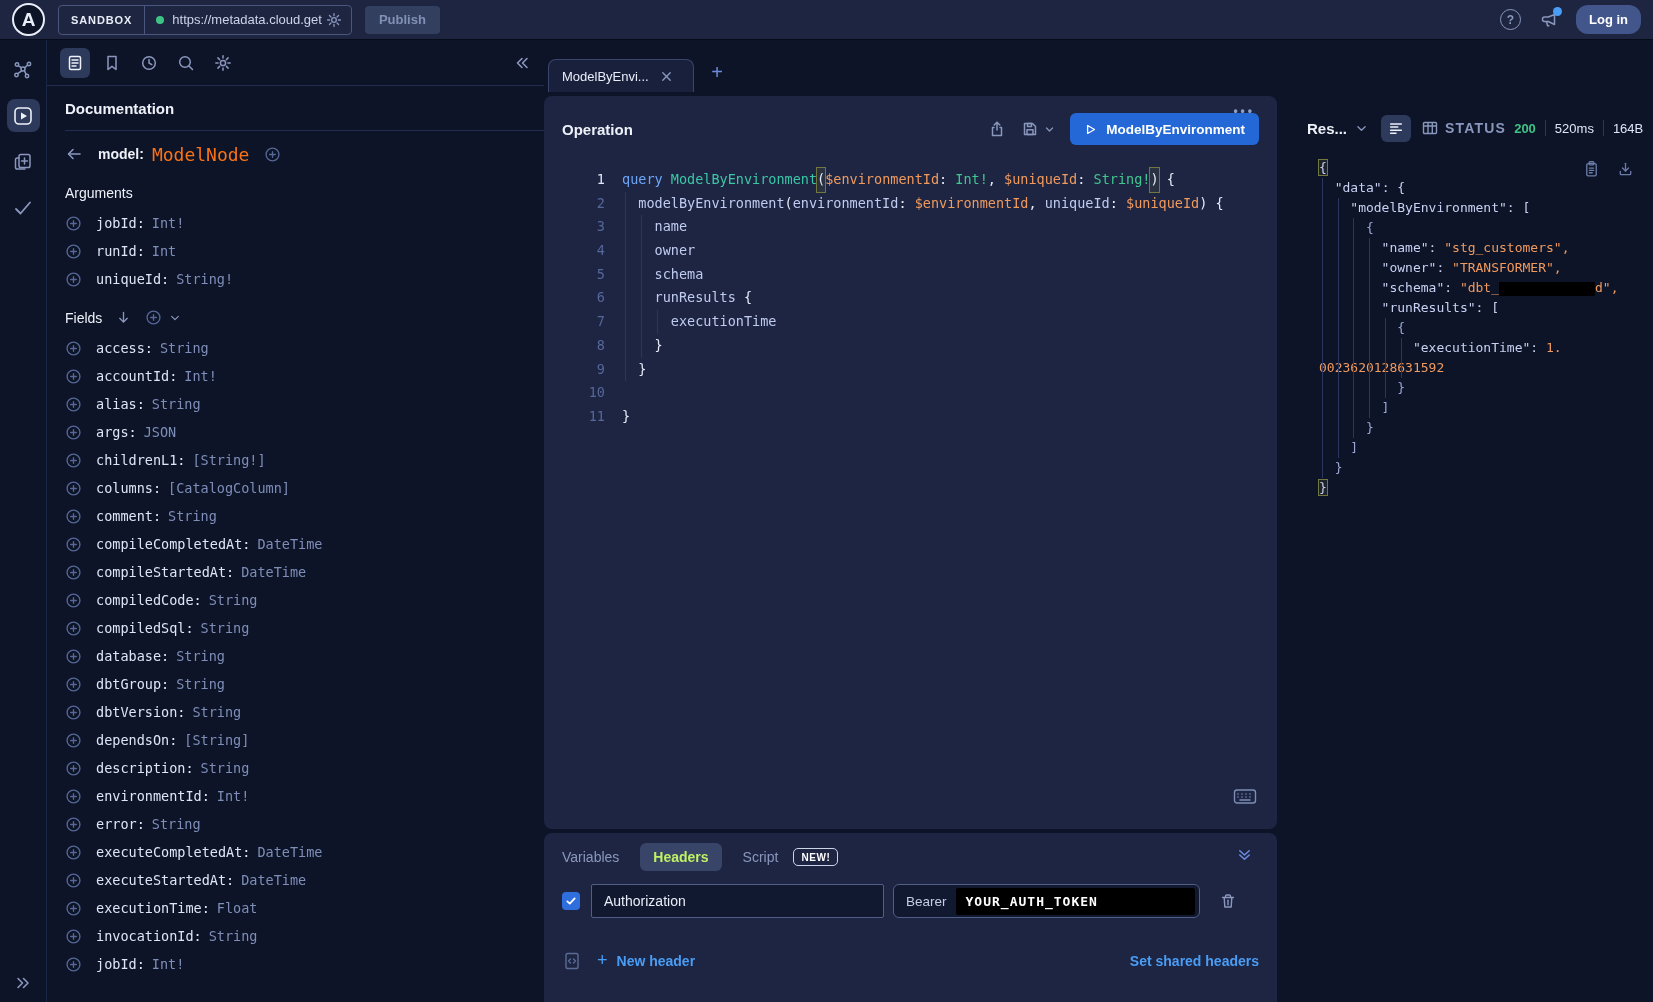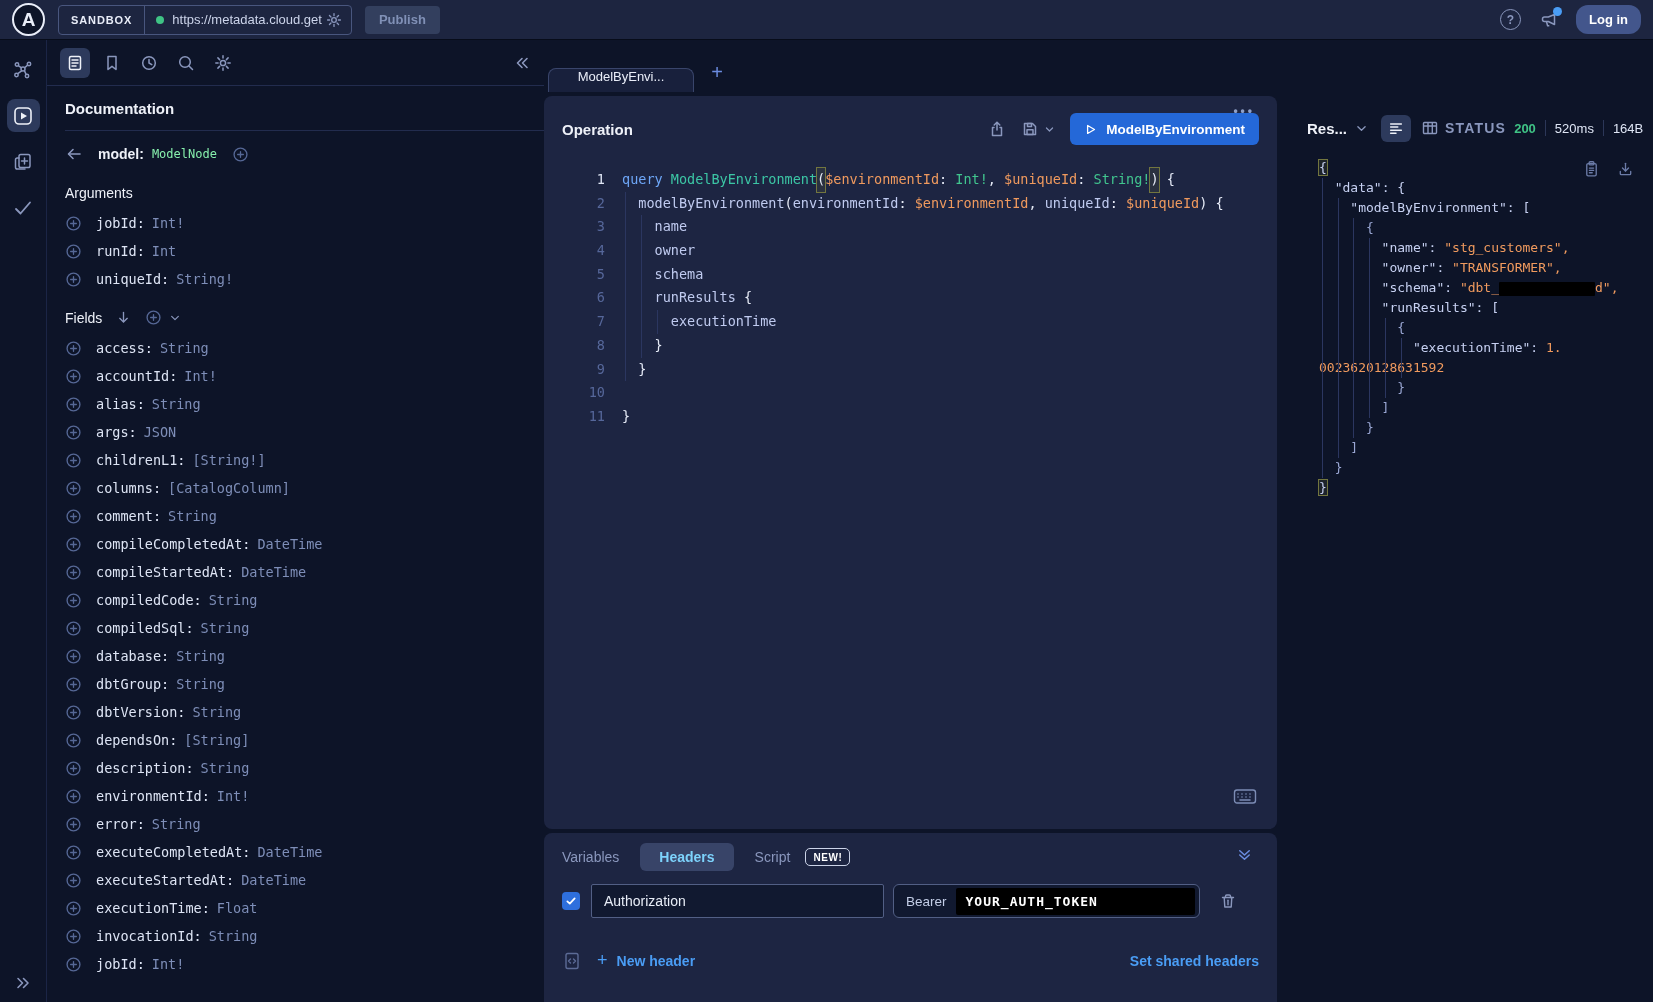--- a/index.html
+++ b/index.html
@@ -37,32 +37,32 @@
   .docs{width:497px;flex:none;display:flex;flex-direction:column;box-sizing:border-box;}
   .docs-toolbar{height:46px;flex:none;display:flex;align-items:center;padding:0 13px;gap:7px;
     border-bottom:1px solid #222c4e;box-sizing:border-box;}
   .tool-btn{width:30px;height:30px;display:flex;align-items:center;justify-content:center;color:#8a97bd;border-radius:6px;}
   .tool-btn.active{background:#2d3a5c;color:#eef1f8;}
   .tool-collapse{margin-left:auto;color:#8a97bd;}
   .docs-body{flex:1;overflow:hidden;padding:14px 0 8px 18px;}
   .docs-title{font-size:15px;font-weight:bold;color:#eef1f8;padding-bottom:13px;border-bottom:1px solid #222c4e;}
   .crumb{display:flex;align-items:center;height:46px;gap:15px;}
   .crumb-field{font-size:14px;font-weight:bold;color:#eef1f8;}
-  .crumb-type{font-size:12px;color:#86efac;margin-left:-7px;}
+  .crumb-type{font-size:18px;color:#f97316;margin-left:-7px;}
   .cplus{color:#566896;display:flex;}
   .sec-h{font-size:14px;font-weight:normal;color:#eef1f8;margin:8px 0 8px;display:flex;align-items:center;gap:14px;}
   .sec-h .sico{color:#8a97bd;display:flex;}
   .doc-row{display:flex;align-items:center;height:28px;gap:14px;font-size:13.5px;}
   .doc-row .fname{color:#dee5f5;}
   .doc-row .ftype{color:#7e8eb8;margin-left:-7px;}
   
   .middle{width:733px;flex:none;display:flex;flex-direction:column;box-sizing:border-box;}
   .tabstrip{height:52px;flex:none;display:flex;align-items:flex-end;padding-left:4px;}
-  .tab{height:24px;min-width:146px;border:1px solid #39456b;border-bottom:none;border-radius:8px 8px 0 0;
-    background:#18203c;display:flex;align-items:center;padding:0 13px;gap:11px;box-sizing:border-box;flex-direction:column;}
+  .tab{height:33px;min-width:146px;border:1px solid #39456b;border-bottom:none;border-radius:8px 8px 0 0;
+    background:#18203c;display:flex;align-items:center;padding:0 13px;gap:11px;box-sizing:border-box;}
   .tab-label{font-size:13px;color:#e9edf8;white-space:nowrap;}
   .tab-close{color:#8a97bd;display:flex;}
   .newtab{width:46px;height:39px;display:flex;align-items:center;justify-content:center;color:#6b8ce0;
     font-size:20px;font-weight:400;}
   .opcard{flex:1;margin-top:4px;background:#1d2542;border-radius:8px;position:relative;display:flex;
     flex-direction:column;overflow:hidden;}
   .opheader{height:58px;flex:none;display:flex;align-items:center;padding:4px 18px;}
   .optitle{font-size:15px;font-weight:bold;color:#eef1f8;}
   .opright{margin-left:auto;display:flex;align-items:center;gap:15px;}
   .hicon{color:#8a97bd;display:flex;align-items:center;}
@@ -79,21 +79,21 @@
   .kbd{position:absolute;bottom:24px;right:20px;color:#7c8cb5;}
   
   .tk-kw{color:#6ea7f8;}.tk-op{color:#3cc6a5;}.tk-var{color:#f09a5e;}.tk-type{color:#41c68f;}
   .tk-pt{color:#e6ebf7;}.tk-fld{color:#c0cbf0;}
   .tk-ph{color:#e6ebf7;outline:1px solid #72763f;background:rgba(125,130,60,.14);}
   
   .bottomcard{height:169px;flex:none;margin-top:4px;background:#1d2542;border-radius:8px 8px 0 0;
     position:relative;padding:0 18px;box-sizing:border-box;}
   .btabs{height:48px;display:flex;align-items:center;gap:21px;}
   .btab{font-size:14px;color:#8a97bd;}
-  .btab.active{background:#384468;color:#7dd3fc;font-weight:bold;border-radius:6px;padding:6px 19px;}
+  .btab.active{background:#384468;color:#bef264;font-weight:bold;border-radius:6px;padding:6px 13px;}
   .newbadge{border:1.5px solid #ccd4e8;color:#fff;font-size:10px;font-weight:bold;border-radius:5px;
     padding:2.5px 7px;letter-spacing:.6px;margin-left:-6px;}
   .bcollapse{position:absolute;right:24px;top:13px;color:#6b8ce0;}
   .hrow{display:flex;align-items:center;margin-top:3px;}
   .cbx{width:18px;height:18px;background:#2e6fdd;border-radius:4px;display:flex;align-items:center;
     justify-content:center;color:#fff;flex:none;}
   .kinput{margin-left:11px;width:293px;height:34px;border:1px solid #525f85;border-radius:2px;background:#111930;
     display:flex;align-items:center;padding:0 12px;font-size:14px;color:#e8edf7;box-sizing:border-box;}
   .vinput{margin-left:9px;width:307px;height:34px;border:1px solid #525f85;border-radius:6px;background:#111930;
     display:flex;align-items:center;padding:0 4px 0 12px;gap:9px;box-sizing:border-box;}

